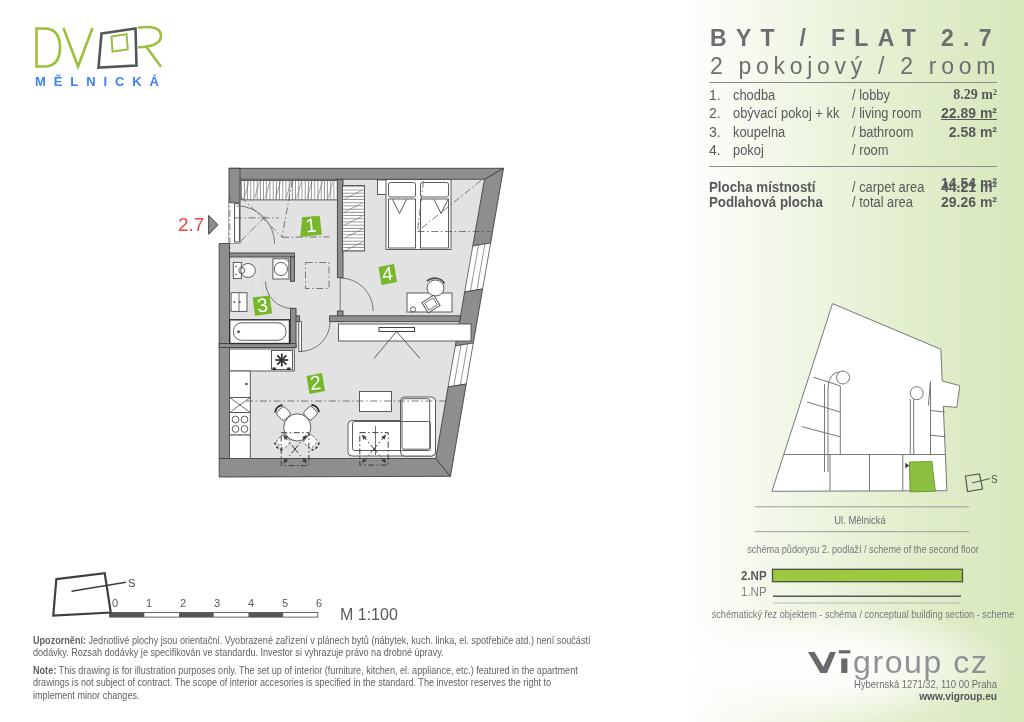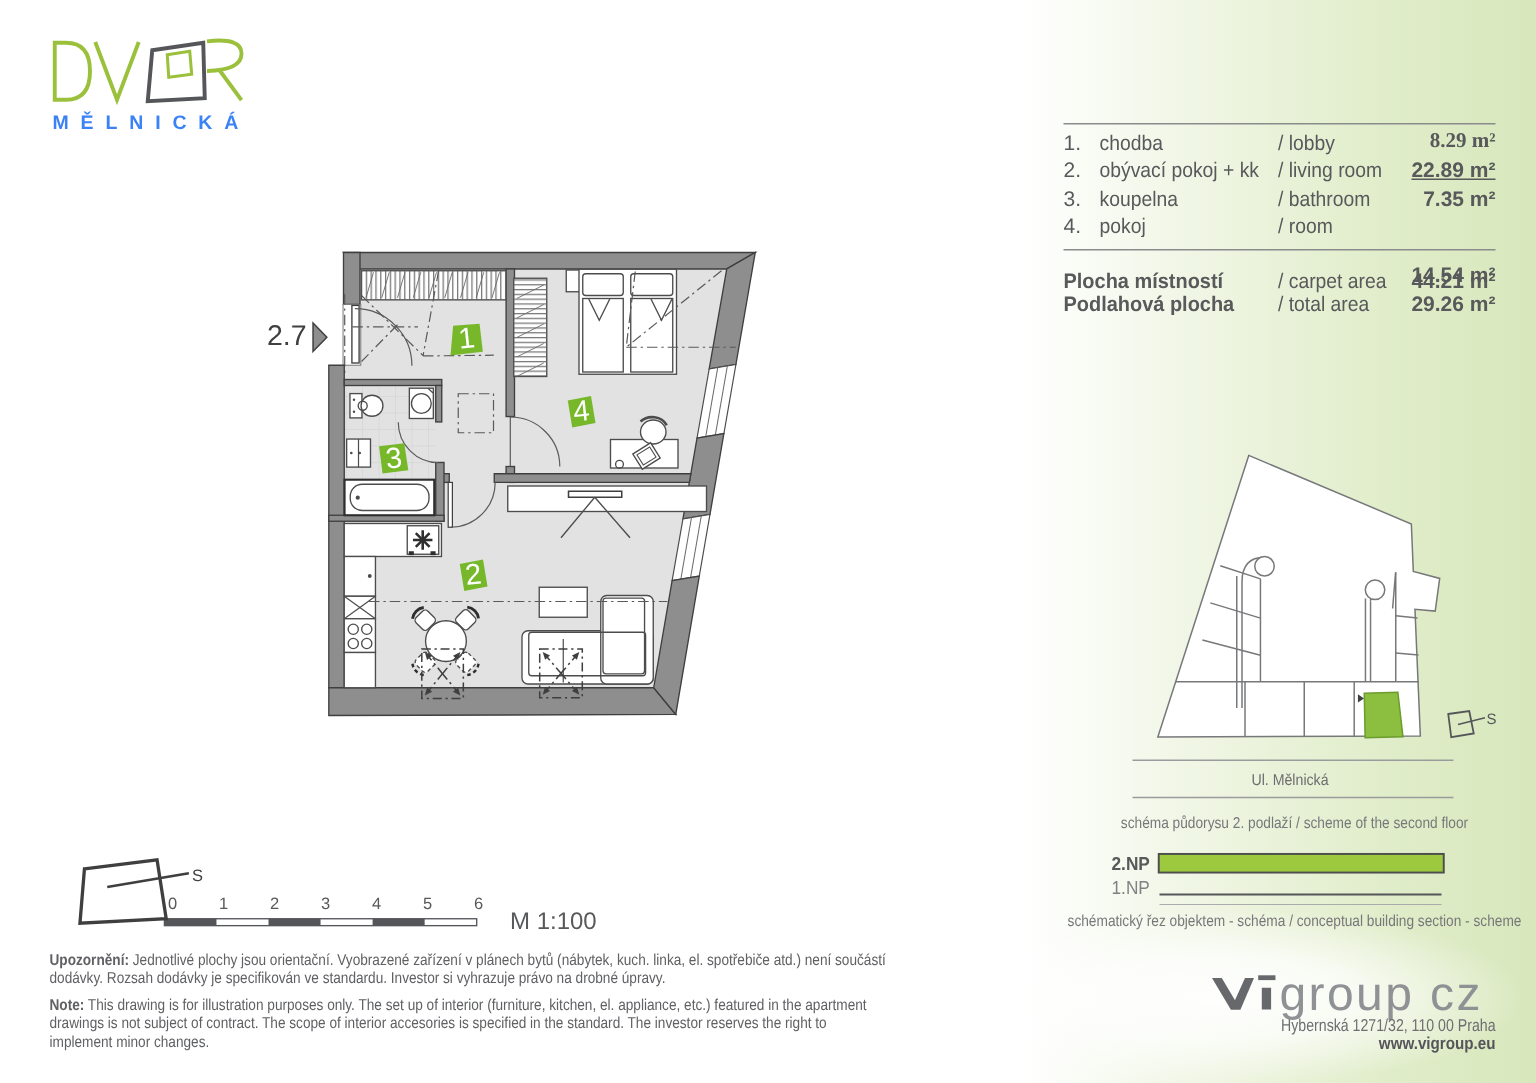--- a/index.html
+++ b/index.html
@@ -349,55 +349,57 @@
 
 <path d="M71.5,13.5 L105.5,8.5 L106.5,45.5 L68.5,47.5 Z" fill="none" stroke="#55565a" stroke-width="2.6"></path>
 
 <path d="M81.5,16.5 L96.5,14.2 L97.8,29.5 L82.5,31.5 Z" fill="none" stroke="#9bc13c" stroke-width="2"></path>
 
 <path d="M108,7.6 Q131,4.8 131,15.8 Q131,26.6 108,27.3 M116.5,27 L131,46.8" fill="none" stroke="#9bc13c" stroke-width="2.6"></path>
 </svg>
 
 <div class="t" style="left:35px;top:74px;font-size:13px;letter-spacing:7.9px;color:#3b82f6;font-weight:bold;">MĚLNICKÁ</div>
 
-
+<div class="t" style="left:710px;top:25px;font-size:23px;letter-spacing:9.3px;color:#6d6e70;font-weight:bold;">BYT / FLAT 2.7</div>
+
+<div class="t" style="left:710px;top:52.5px;font-size:23px;letter-spacing:4.7px;color:#6d6e70;">2 pokojový / 2 room</div>
 
 <div style="position:absolute;left:709px;top:82px;width:288px;height:1px;background:#8a8b8d;"></div>
 
 <div class="t" style="left:709px;top:86.5px;font-size:14px;">1.</div>
 <div class="t tc" style="left:733px;top:86.5px;">chodba</div>
 <div class="t tc" style="left:852px;top:86.5px;">/ lobby</div>
 <div class="t" style="left:847px;top:86.5px;width:150px;text-align:right;font-size:14px;font-weight:bold;font-family:Liberation Serif, serif;">8.29 m²</div>
 
 <div class="t" style="left:709px;top:105px;font-size:14px;">2.</div>
 <div class="t tc" style="left:733px;top:105px;">obývací pokoj + kk</div>
 <div class="t tc" style="left:852px;top:105px;">/ living room</div>
 <div class="t" style="left:847px;top:105px;width:150px;text-align:right;font-size:14px;font-weight:bold;text-decoration:underline;">22.89 m²</div>
 
 <div class="t" style="left:709px;top:123.5px;font-size:14px;">3.</div>
 <div class="t tc" style="left:733px;top:123.5px;">koupelna</div>
 <div class="t tc" style="left:852px;top:123.5px;">/ bathroom</div>
-<div class="t" style="left:847px;top:123.5px;width:150px;text-align:right;font-size:14px;font-weight:bold;">7.35 m²</div>
+<div class="t" style="left:847px;top:123.5px;width:150px;text-align:right;font-size:14px;font-weight:bold;">2.58 m²</div>
 
 <div class="t" style="left:709px;top:142px;font-size:14px;">4.</div>
 <div class="t tc" style="left:733px;top:142px;">pokoj</div>
 <div class="t tc" style="left:852px;top:142px;">/ room</div>
 <div class="t" style="left:847px;top:142px;width:150px;text-align:right;font-size:14px;font-weight:bold;margin-top:33px;">14.54 m²</div>
 
 <div style="position:absolute;left:709px;top:166px;width:288px;height:1px;background:#8a8b8d;"></div>
 
 <div class="t" style="left:709px;top:179px;font-size:14px;font-weight:bold;transform:scaleX(0.95);transform-origin:0 0;">Plocha místností</div>
 <div class="t tc" style="left:852px;top:179px;">/ carpet area</div>
 <div class="t" style="left:847px;top:179px;width:150px;text-align:right;font-size:14px;font-weight:bold;">44.21 m²</div>
 
 <div class="t" style="left:709px;top:194px;font-size:14px;font-weight:bold;transform:scaleX(0.95);transform-origin:0 0;">Podlahová plocha</div>
 <div class="t tc" style="left:852px;top:194px;">/ total area</div>
 <div class="t" style="left:847px;top:194px;width:150px;text-align:right;font-size:14px;font-weight:bold;">29.26 m²</div>
 
-<div class="t" style="left:178px;top:214px;font-size:19px;color:#404040;">2.7</div>
+<div class="t" style="left:178px;top:214px;font-size:19px;color:#ef4444;">2.7</div>
 
 <div class="t" style="left:770px;top:513.5px;width:180px;text-align:center;font-size:10.5px;color:#6d6e70;transform:scaleX(0.9);transform-origin:50% 0;">Ul. Mělnická</div>
 
 <div class="t" style="left:683px;top:543px;width:360px;text-align:center;font-size:10.5px;color:#77787a;transform:scaleX(0.87);transform-origin:50% 0;">schéma půdorysu 2. podlaží / scheme of the second floor</div>
 
 <div class="t" style="left:741px;top:569px;font-size:12.5px;color:#58595b;font-weight:bold;transform:scaleX(0.92);transform-origin:0 0;">2.NP</div>
 
 <div class="t" style="left:741px;top:585px;font-size:12.5px;color:#808184;transform:scaleX(0.92);transform-origin:0 0;">1.NP</div>
 
 <div class="t" style="left:683px;top:608px;width:360px;text-align:center;font-size:10.5px;color:#77787a;transform:scaleX(0.87);transform-origin:50% 0;">schématický řez objektem - schéma / conceptual building section - scheme</div>

